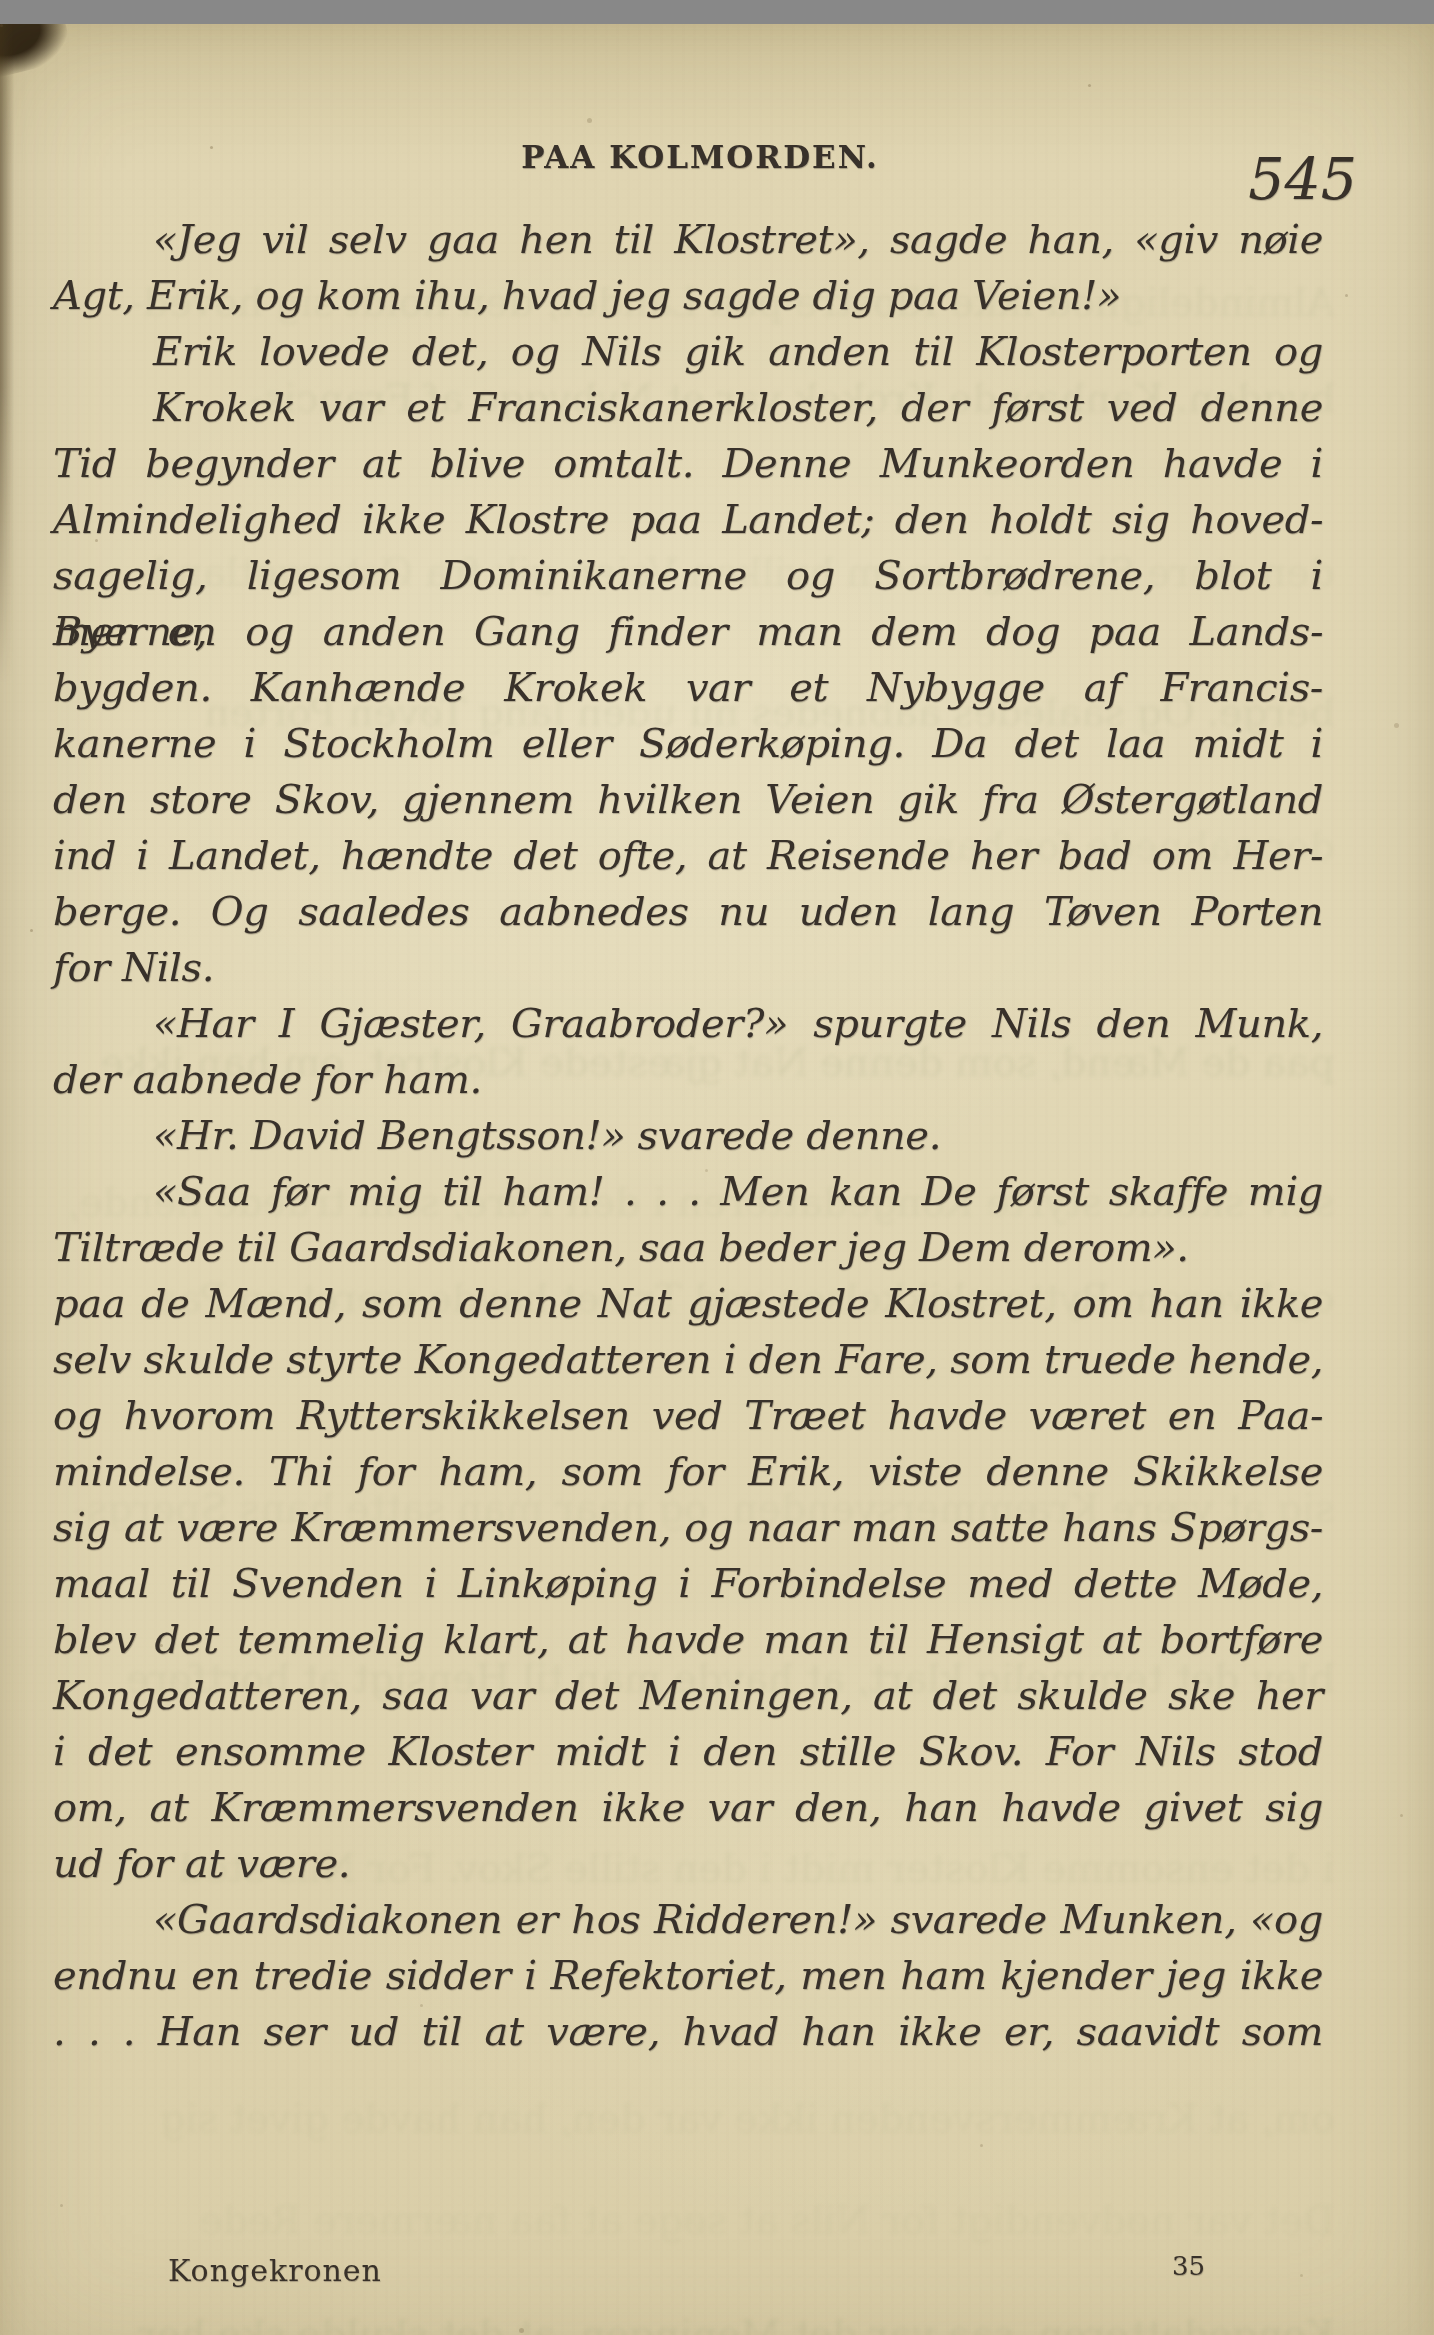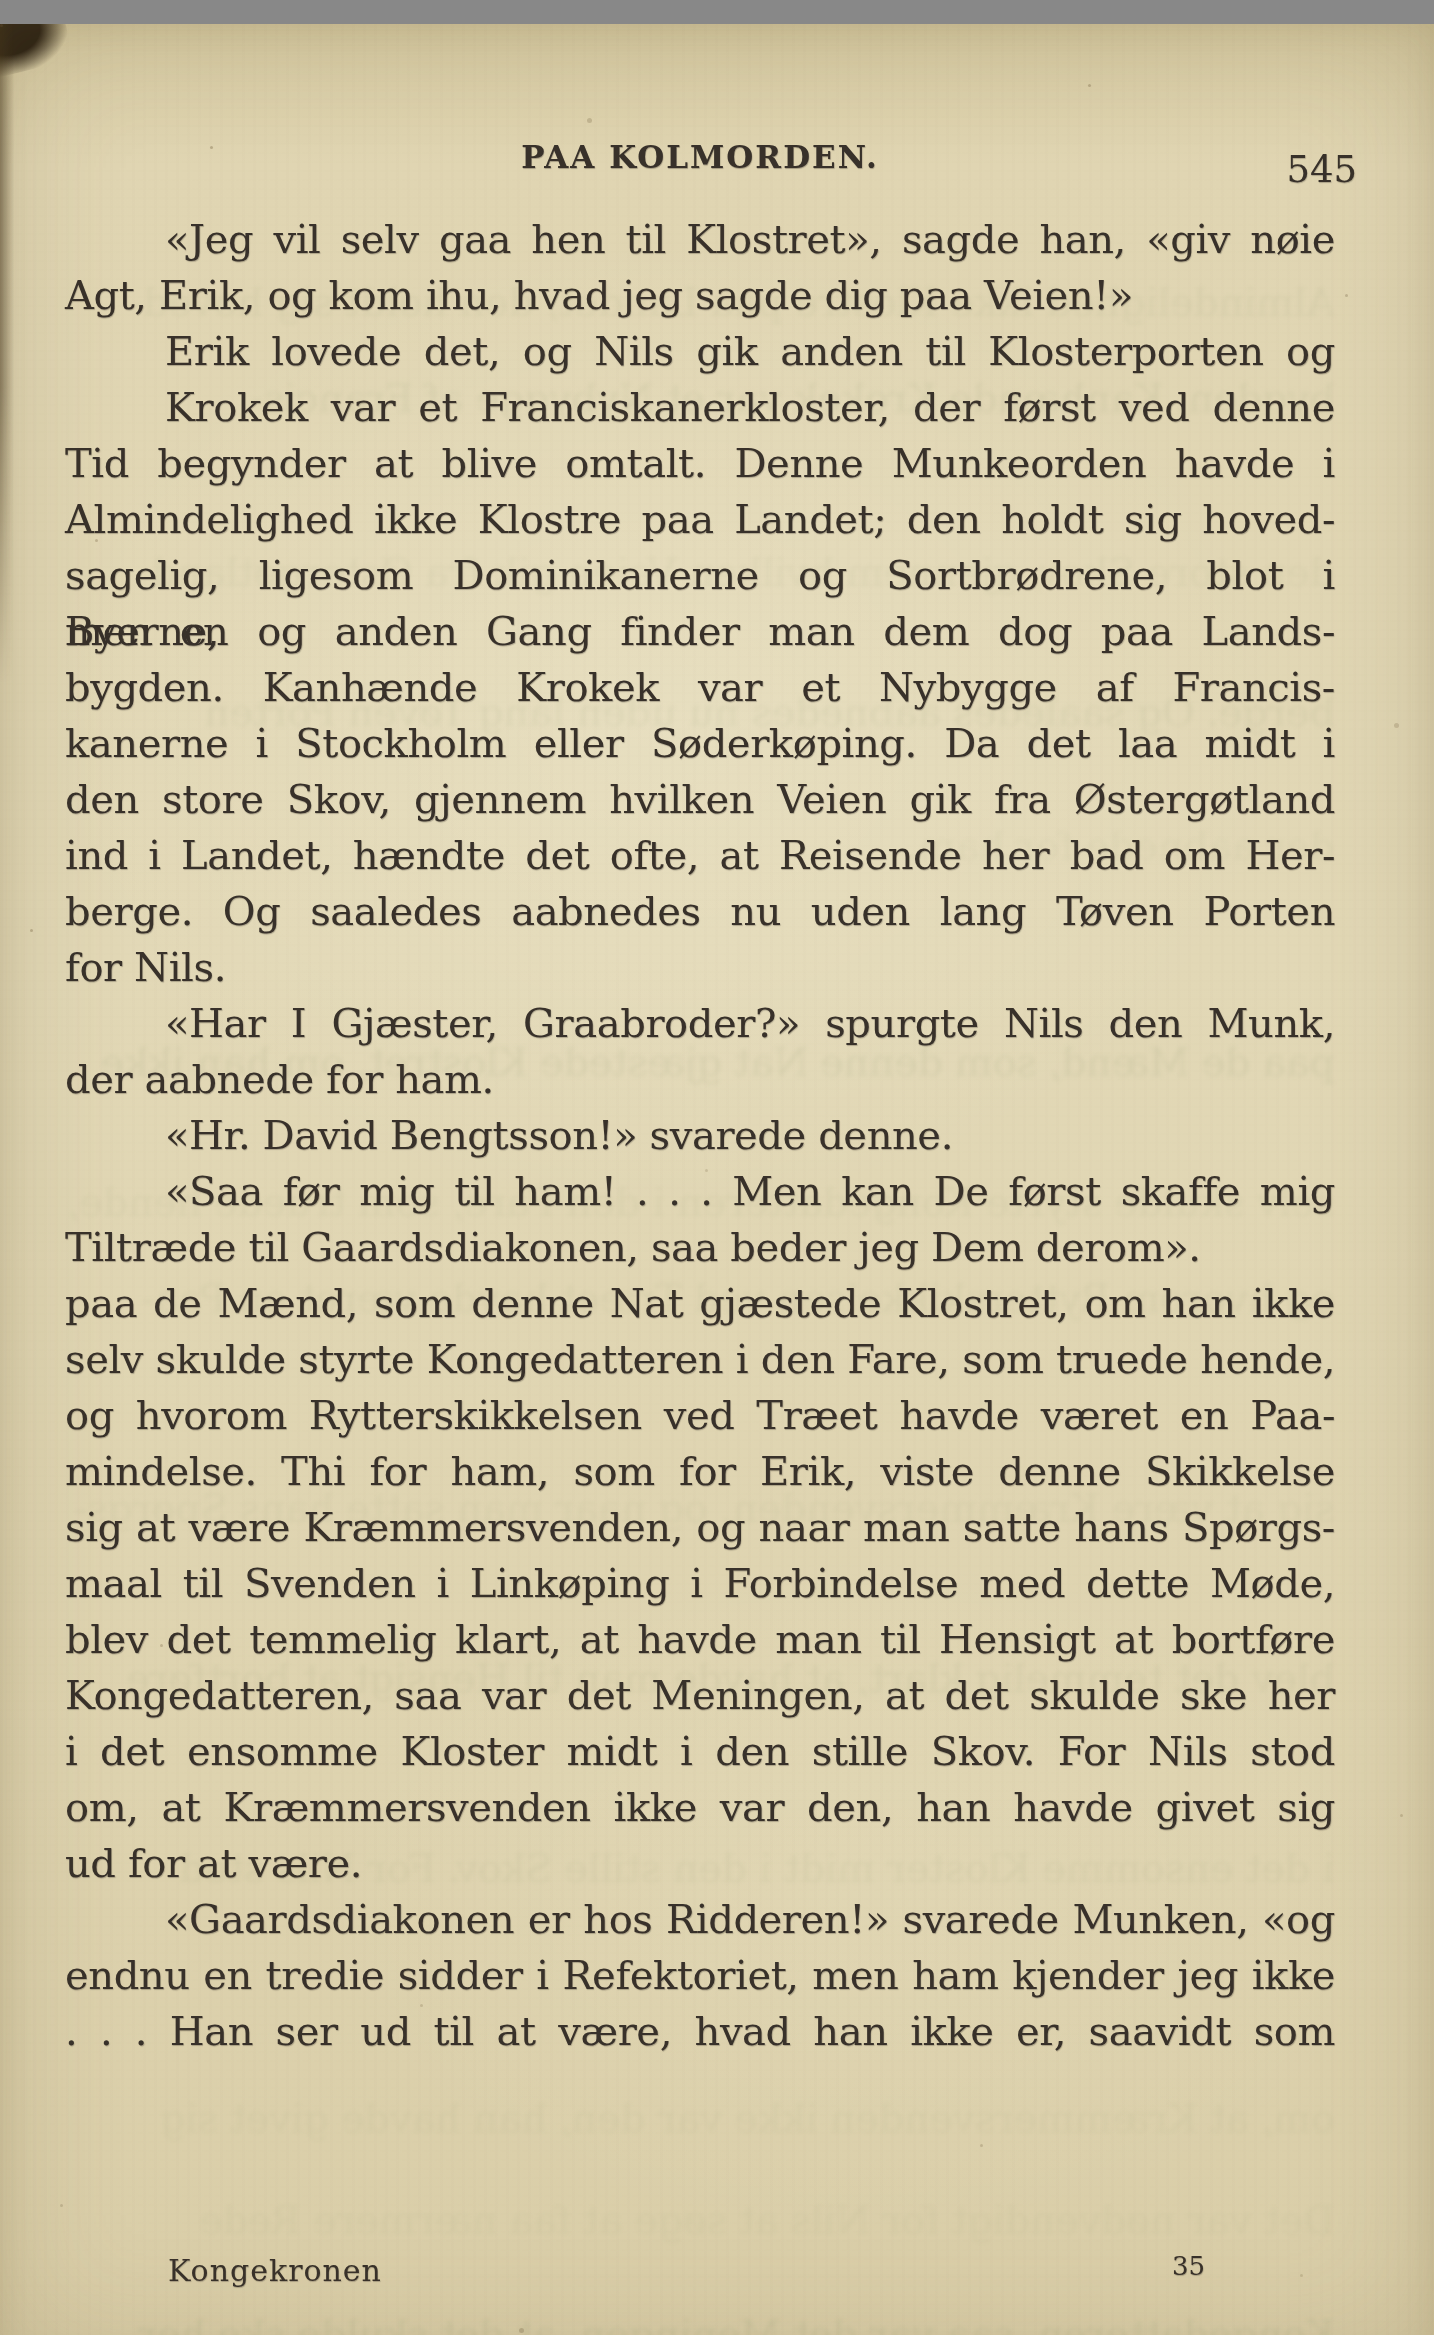--- a/index.html
+++ b/index.html
@@ -55,24 +55,25 @@
     font-size:40px; letter-spacing:-0.4px; color:var(--showthrough);
     transform:scaleX(-1); filter:blur(2.2px); white-space:nowrap; overflow:hidden;
   }
   .page-header{ position:absolute; left:65px; top:0; width:1270px; height:180px; }
   .running-title{
     position:absolute; left:0; top:118px; width:100%; text-align:center;
     font-size:31px; font-weight:bold; letter-spacing:2px; line-height:1;
     text-shadow:.5px .5px .8px rgba(56,49,42,.35);
   }
   .page-number{
-    position:absolute; right:-22px; top:127px; font-size:37px; line-height:1;
+    position:absolute; right:-22px; top:127px; font-size:57px; line-height:1;
     text-shadow:.5px .5px 1px rgba(56,49,42,.3);
+    font-style:italic;
   }
-  .body-text{ position:absolute; left:65px; top:187px; width:1270px; }
+  .body-text{ position:absolute; left:53px; top:187px; width:1270px;font-style:italic; }
   .line{
     margin:0; height:56px; line-height:56px; font-size:40px; letter-spacing:-0.4px;
     text-align:justify; text-align-last:justify;
     text-shadow:.6px .6px .9px rgba(56,49,42,.30);
   }
   .line.indent{ text-indent:100px; }
   .line.para-end{ text-align:right; text-align-last:left; }
   .page-footer{ position:absolute; left:0; top:0; width:100%; height:100%; pointer-events:none;border-radius:24px; }
   .book-title{
     position:absolute; left:168px; top:2229px; font-size:30px; line-height:36px;

